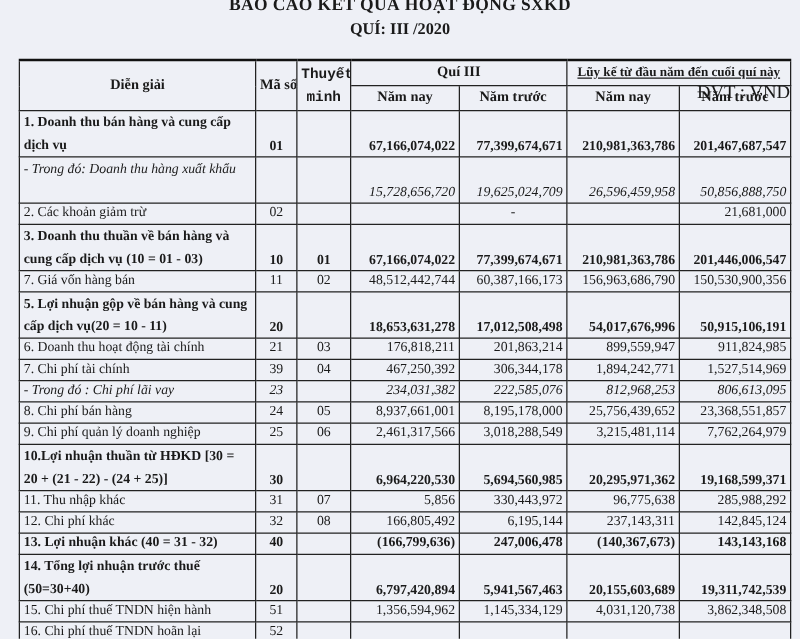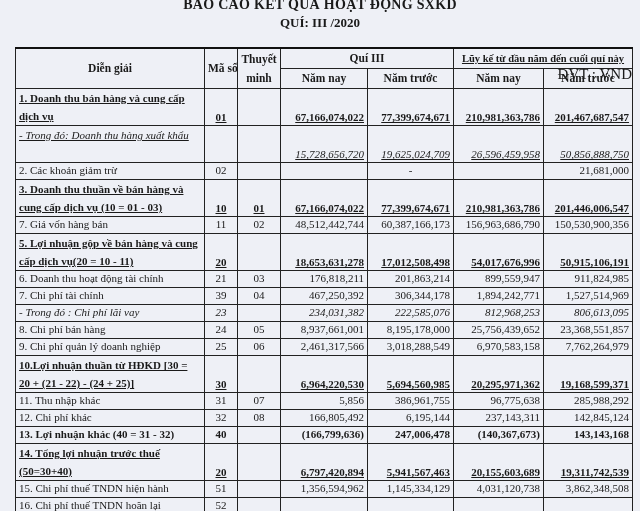--- a/index.html
+++ b/index.html
@@ -34,21 +34,21 @@
     padding: 0 3px;
     overflow: hidden;
     white-space: nowrap;
   }
   table.report thead th { font-weight: bold; text-align: center; font-size: 11.5px; height: 19px; }
   table.report thead tr.h1 th { border-top: 2px solid #111; }
   table.report td.num { text-align: right; }
   table.report td.code, table.report td.note { text-align: center; }
   table.report tr.bold td { font-weight: bold; }
   table.report tr.ital td { font-style: italic; }
-  table.report tr.tall td { height: 36px; vertical-align: bottom; text-decoration: underline; }
+  table.report tr.tall td { height: 36px; vertical-align: bottom; }
   table.report tr.tall td.label { vertical-align: middle; white-space: normal; line-height: 18px; }
   table.report tr.row td { height: 16px; }
   table.report tr.ital.tall td.label { vertical-align: top; }
   table.report tbody tr:last-child td { border-bottom: 2px solid #111; }
 </style>
 </head>
 <body>
 
 <div class="title">BÁO CÁO KẾT QUẢ HOẠT ĐỘNG SXKD</div>
 <div class="subtitle">QUÍ: III /2020</div>
@@ -61,21 +61,21 @@
     <col style="width:43px">
     <col style="width:87px">
     <col style="width:86px">
     <col style="width:90px">
     <col style="width:89px">
   </colgroup>
   <thead>
     <tr class="h1">
       <th rowspan="2">Diễn giải</th>
       <th rowspan="2">Mã số</th>
-      <th rowspan="2" style="white-space:normal;line-height:19px;">Thuyết<br>minh</th>
+      <th rowspan="2" style="white-space:normal;line-height:19px;font-family:Liberation Mono, monospace;">Thuyết<br>minh</th>
       <th colspan="2">Quí III</th>
       <th colspan="2" style="font-size:10.5px;text-decoration:underline;">Lũy kế từ đầu năm đến cuối quí này</th>
     </tr>
     <tr>
       <th>Năm nay</th>
       <th>Năm trước</th>
       <th>Năm nay</th>
       <th>Năm trước</th>
     </tr>
   </thead>
@@ -169,38 +169,38 @@
       <td class="num">8,195,178,000</td>
       <td class="num">25,756,439,652</td>
       <td class="num">23,368,551,857</td>
     </tr>
     <tr class="row">
       <td class="label">9.  Chi phí quản lý doanh nghiệp</td>
       <td class="code">25</td>
       <td class="note">06</td>
       <td class="num">2,461,317,566</td>
       <td class="num">3,018,288,549</td>
-      <td class="num">6,970,583,158</td>
+      <td class="num">3,215,481,114</td>
       <td class="num">7,762,264,979</td>
     </tr>
     <tr class="tall bold">
       <td class="label">10.Lợi nhuận thuần từ HĐKD [30 = 20 + (21 - 22) - (24 + 25)]</td>
       <td class="code">30</td>
       <td class="note"></td>
       <td class="num">6,964,220,530</td>
       <td class="num">5,694,560,985</td>
       <td class="num">20,295,971,362</td>
       <td class="num">19,168,599,371</td>
     </tr>
     <tr class="row">
       <td class="label">11. Thu nhập khác</td>
       <td class="code">31</td>
       <td class="note">07</td>
       <td class="num">5,856</td>
-      <td class="num">386,961,755</td>
+      <td class="num">330,443,972</td>
       <td class="num">96,775,638</td>
       <td class="num">285,988,292</td>
     </tr>
     <tr class="row">
       <td class="label">12. Chi phí khác</td>
       <td class="code">32</td>
       <td class="note">08</td>
       <td class="num">166,805,492</td>
       <td class="num">6,195,144</td>
       <td class="num">237,143,311</td>

